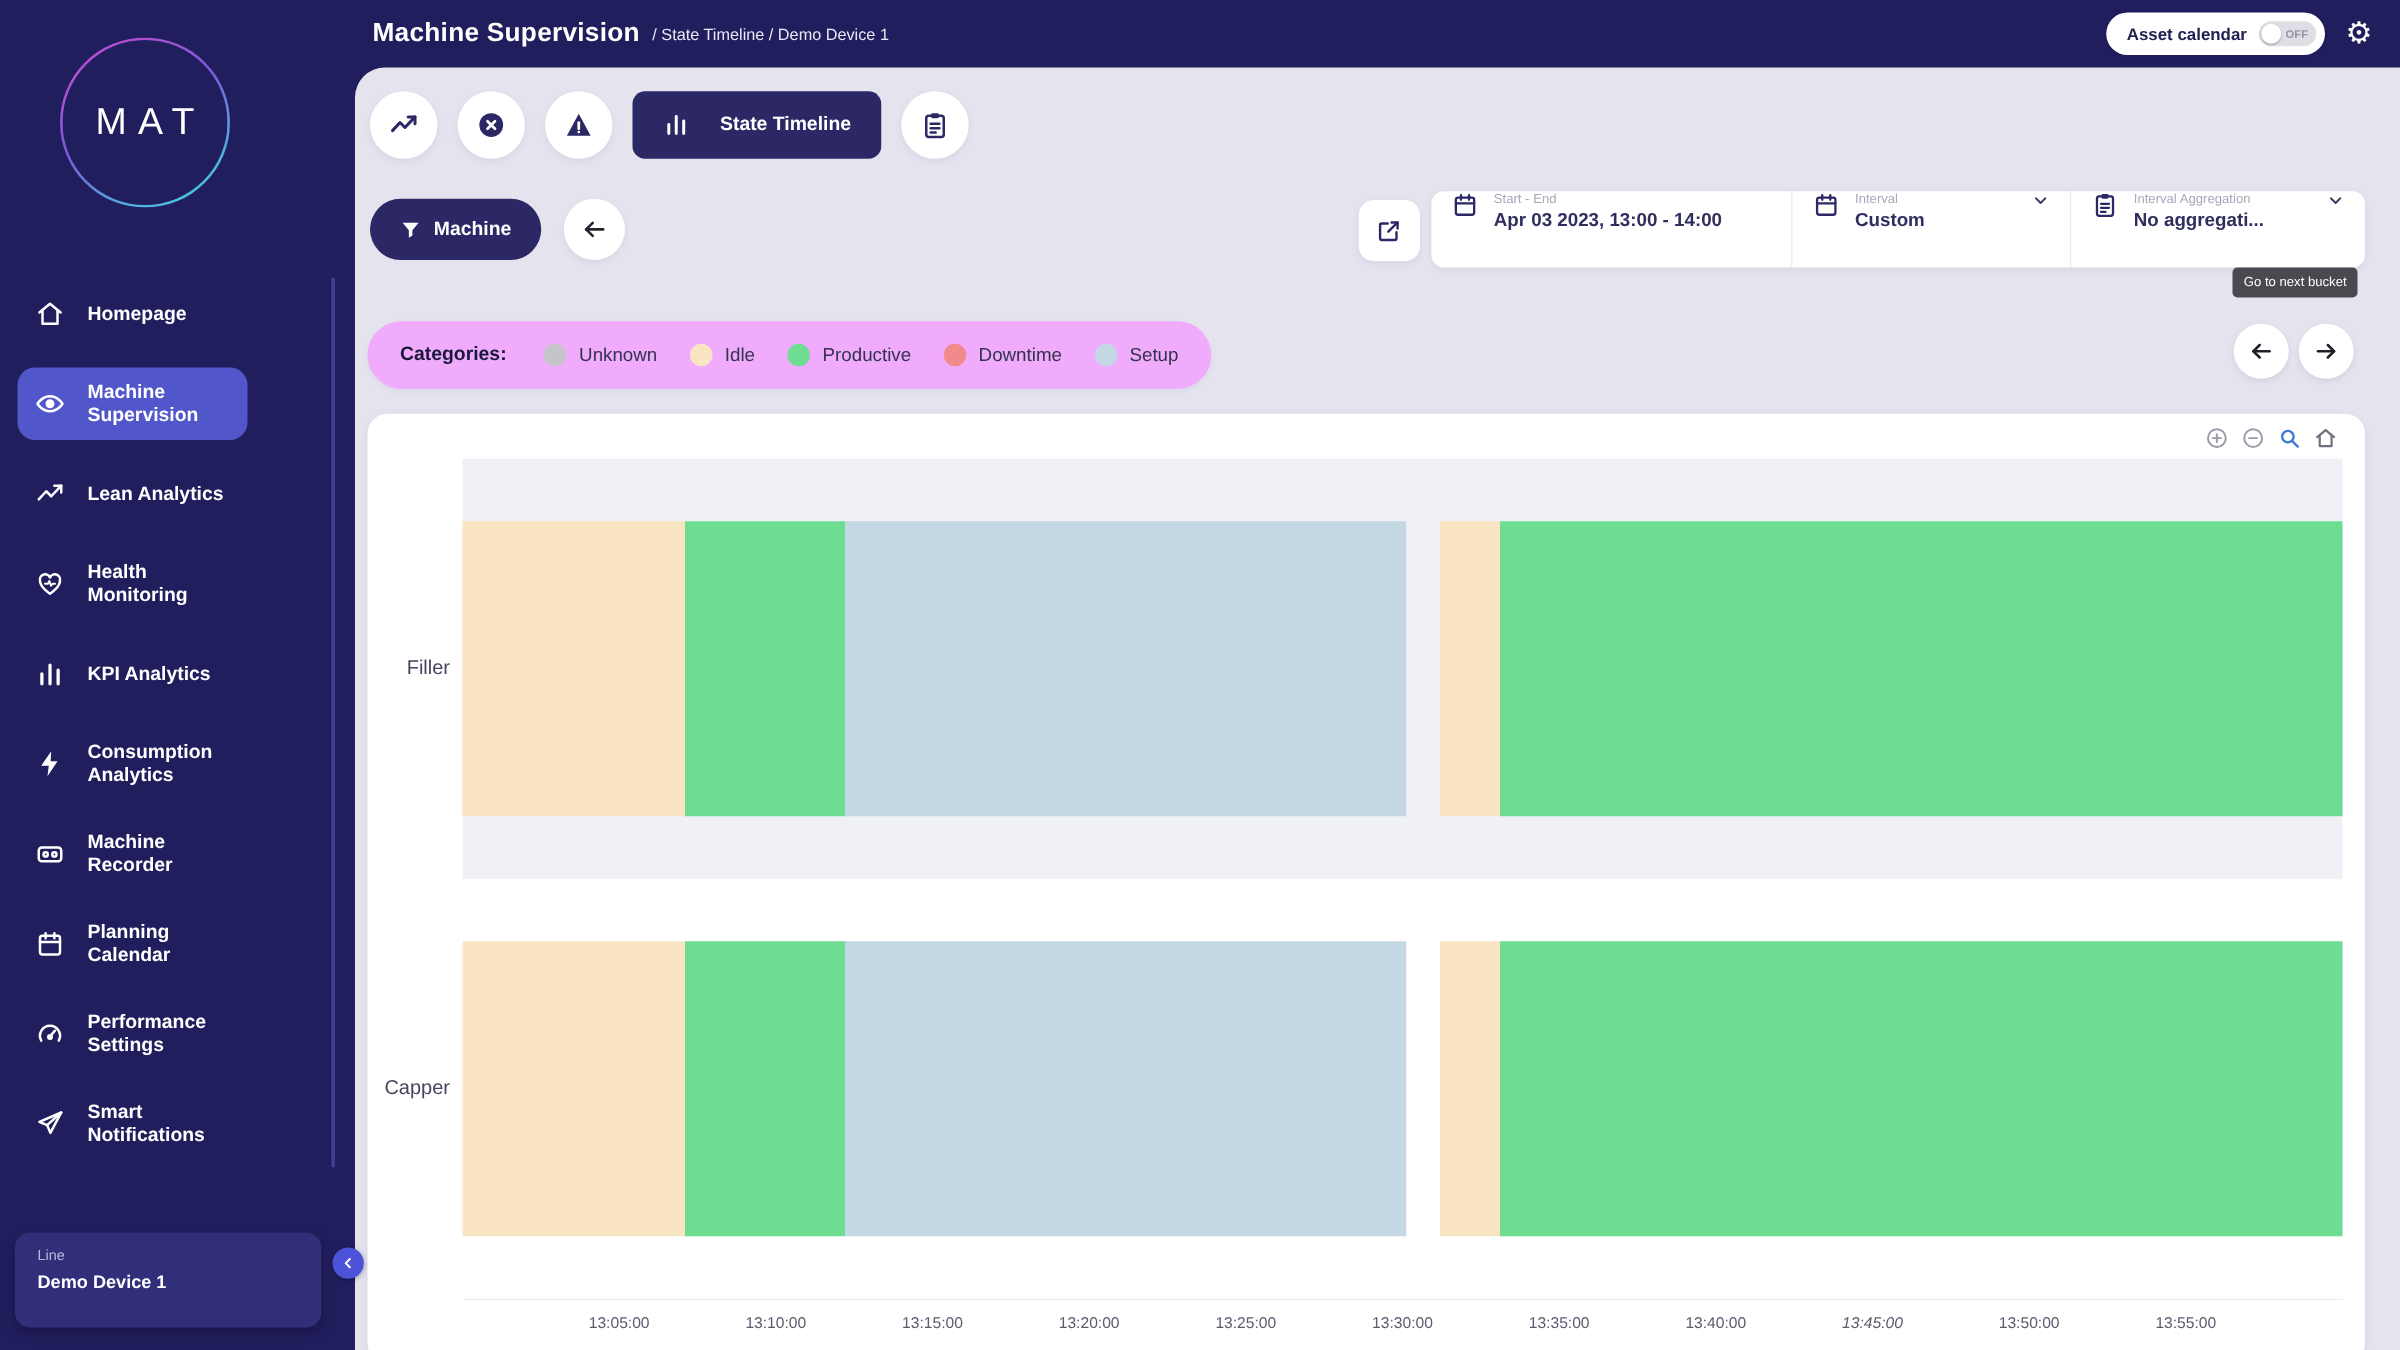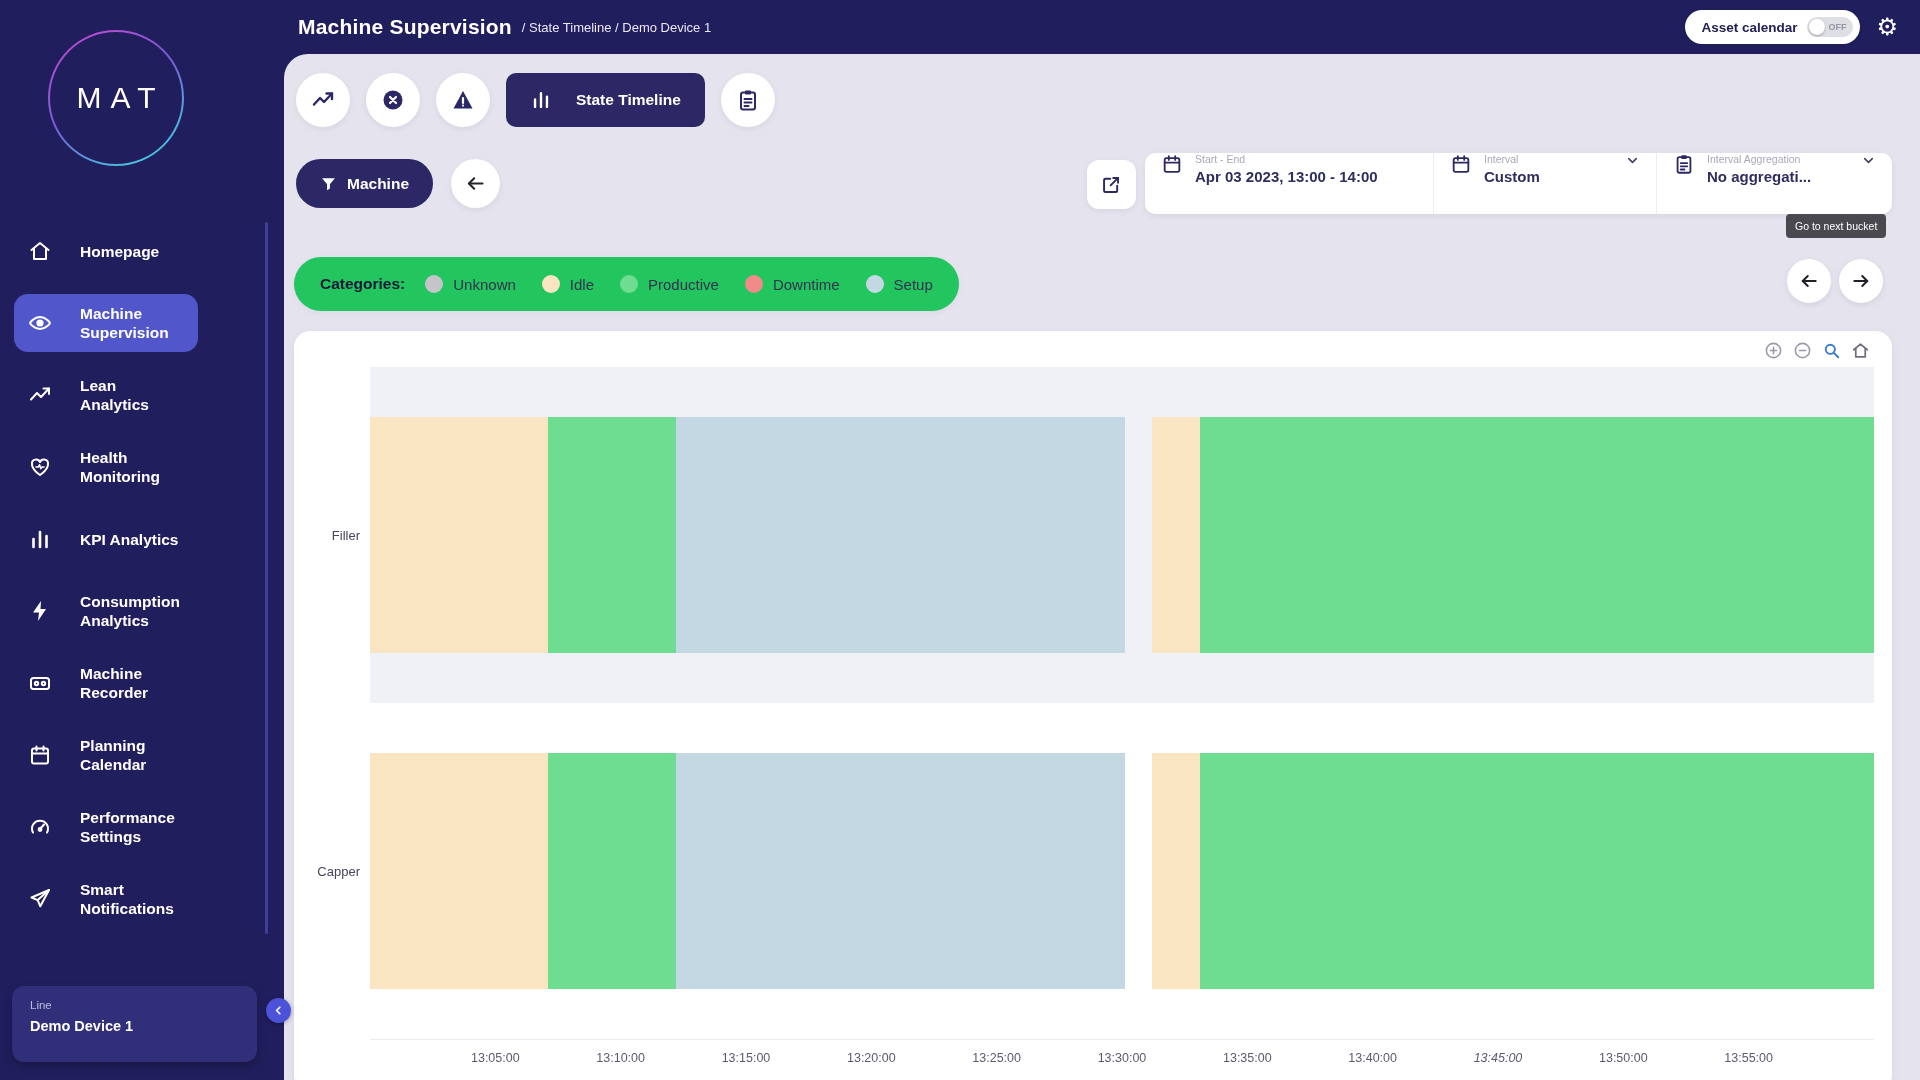--- a/index.html
+++ b/index.html
@@ -24,21 +24,21 @@
   .logo-wrap { display:flex; justify-content:center; margin-top:30px; }
   .logo-ring { width:136px; height:136px; border-radius:50%; border:2.5px solid transparent;
     background:linear-gradient(#211e5e,#211e5e) padding-box, linear-gradient(150deg,#c44bd1 5%,#7a5bd8 45%,#3fd6e0 95%) border-box;
     display:flex; align-items:center; justify-content:center; }
   .logo-text { color:#fff; font-size:30px; font-weight:500; letter-spacing:9px; text-indent:9px; }
   .nav { margin-top:56px; padding:0 34px 0 14px; display:flex; flex-direction:column; gap:14px; }
   .nav-item { display:flex; align-items:center; gap:16px; height:58px; padding:0 12px 0 14px; border-radius:14px; color:#fff; cursor:pointer; }
   .nav-item.active { background:#5157cb; }
   .nicon { width:26px; flex:none; display:flex; align-items:center; }
   .nicon svg { width:24px; height:24px; }
-  .nlabel { font-size:15.5px; font-weight:700; line-height:19px; white-space:pre-line;margin-left:10px; }
+  .nlabel { font-size:15.5px; font-weight:700; line-height:19px; white-space:pre-line; }
   .scroll-line { position:absolute; left:265px; top:222px; width:3px; height:712px; background:#413e95; border-radius:2px; }
   .device-card { position:absolute; left:12px; bottom:18px; width:245px; height:76px; background:#312f7a; border-radius:12px; padding:13px 18px; box-shadow:0 4px 10px rgba(0,0,0,.25); }
   .device-line { font-size:11.5px; color:#bdbcdc; margin-bottom:7px; }
   .device-name { font-size:14.5px; font-weight:600; color:#fff; }
   .collapse-btn { position:absolute; left:266px; top:998px; width:25px; height:25px; border-radius:50%; background:#4d53d9; display:flex; align-items:center; justify-content:center; cursor:pointer; z-index:30; box-shadow:0 1px 4px rgba(0,0,0,.35); }
   .collapse-btn svg { width:13px; height:13px; color:#fff; }
 
   
   .main { position:absolute; left:284px; top:54px; right:0; bottom:0; background:#e5e4ee; border-radius:24px 0 0 0; overflow:hidden; }
 
@@ -65,21 +65,21 @@
   .ctrl-label { font-size:10.5px; color:#a8a8ba; }
   .ctrl-value { font-size:15px; font-weight:600; color:#302e5e; white-space:nowrap; }
   .chev { margin-left:auto; color:#3c3b60; flex:none; }
   .chev svg { width:15px; height:15px; }
   .sec-start { flex:0 0 288px; }
   .sec-interval { flex:0 0 223px; }
   .sec-agg { flex:0 0 236px; }
 
   .bucket-tooltip { position:absolute; left:1502px; top:160px; background:#49494f; color:#fff; font-size:10.5px; padding:6px 9px; border-radius:4px; z-index:40; white-space:nowrap; }
 
-  .legend-bar { position:absolute; left:10px; top:203px; height:54px; background:#22c55e; border-radius:27px; display:flex; align-items:center; gap:20px; padding:0 26px; width:max-content; box-shadow:0 2px 6px rgba(33,30,94,.06); }
+  .legend-bar { position:absolute; left:10px; top:203px; height:54px; background:#f0abfc; border-radius:27px; display:flex; align-items:center; gap:30px; padding:0 26px; width:max-content; box-shadow:0 2px 6px rgba(33,30,94,.06); }
   .legend-title { font-size:15.5px; font-weight:700; color:#191838; }
   .legend-item { display:flex; align-items:center; gap:10px; cursor:pointer; }
   .legend-item .dot { width:18px; height:18px; border-radius:50%; }
   .legend-item .llabel { font-size:15px; color:#34334f; }
 
   .bucket-nav { position:absolute; top:205px; left:1503px; display:flex; gap:8px; }
   .bucket-btn { width:44px; height:44px; border-radius:50%; background:#fff; display:flex; align-items:center; justify-content:center; color:#202028; cursor:pointer; box-shadow:0 2px 6px rgba(33,30,94,.1); }
   .bucket-btn svg { width:20px; height:20px; }
 
   
@@ -87,21 +87,21 @@
   .modebar { position:absolute; top:10px; right:22px; display:flex; gap:10px; }
   .modebar .mbtn { width:19px; height:19px; cursor:pointer; }
   .modebar svg { width:19px; height:19px; }
   .mb-gray { color:#9a9aaa; } .mb-blue { color:#3a7bd5; } .mb-dark { color:#6e6e80; }
 
   .plot { position:absolute; left:76px; top:36px; width:1504px; height:673px; border-bottom:1px solid #ececf2; }
   .row-stripe { position:absolute; left:0; width:100%; }
   .row-stripe.even { background:#eff1f6; }
   .row-stripe.odd  { background:transparent; }
   .seg { position:absolute; }
-  .ylabel { position:absolute; left:-78px; width:68px; text-align:right; transform:translateY(-50%); font-size:13px; color:#45455e; }
+  .ylabel { position:absolute; left:-78px; width:68px; text-align:right; transform:translateY(-50%); font-size:16px; color:#45455e; }
   .xtick { position:absolute; top:100%; margin-top:12px; transform:translateX(-50%); font-size:12.5px; color:#5b5b70; white-space:nowrap; }
 </style>
 </head>
 <body>
 
 <div id="app">
 
   <div class="sidebar">
     <div class="logo-wrap">
       <div class="logo-ring">

